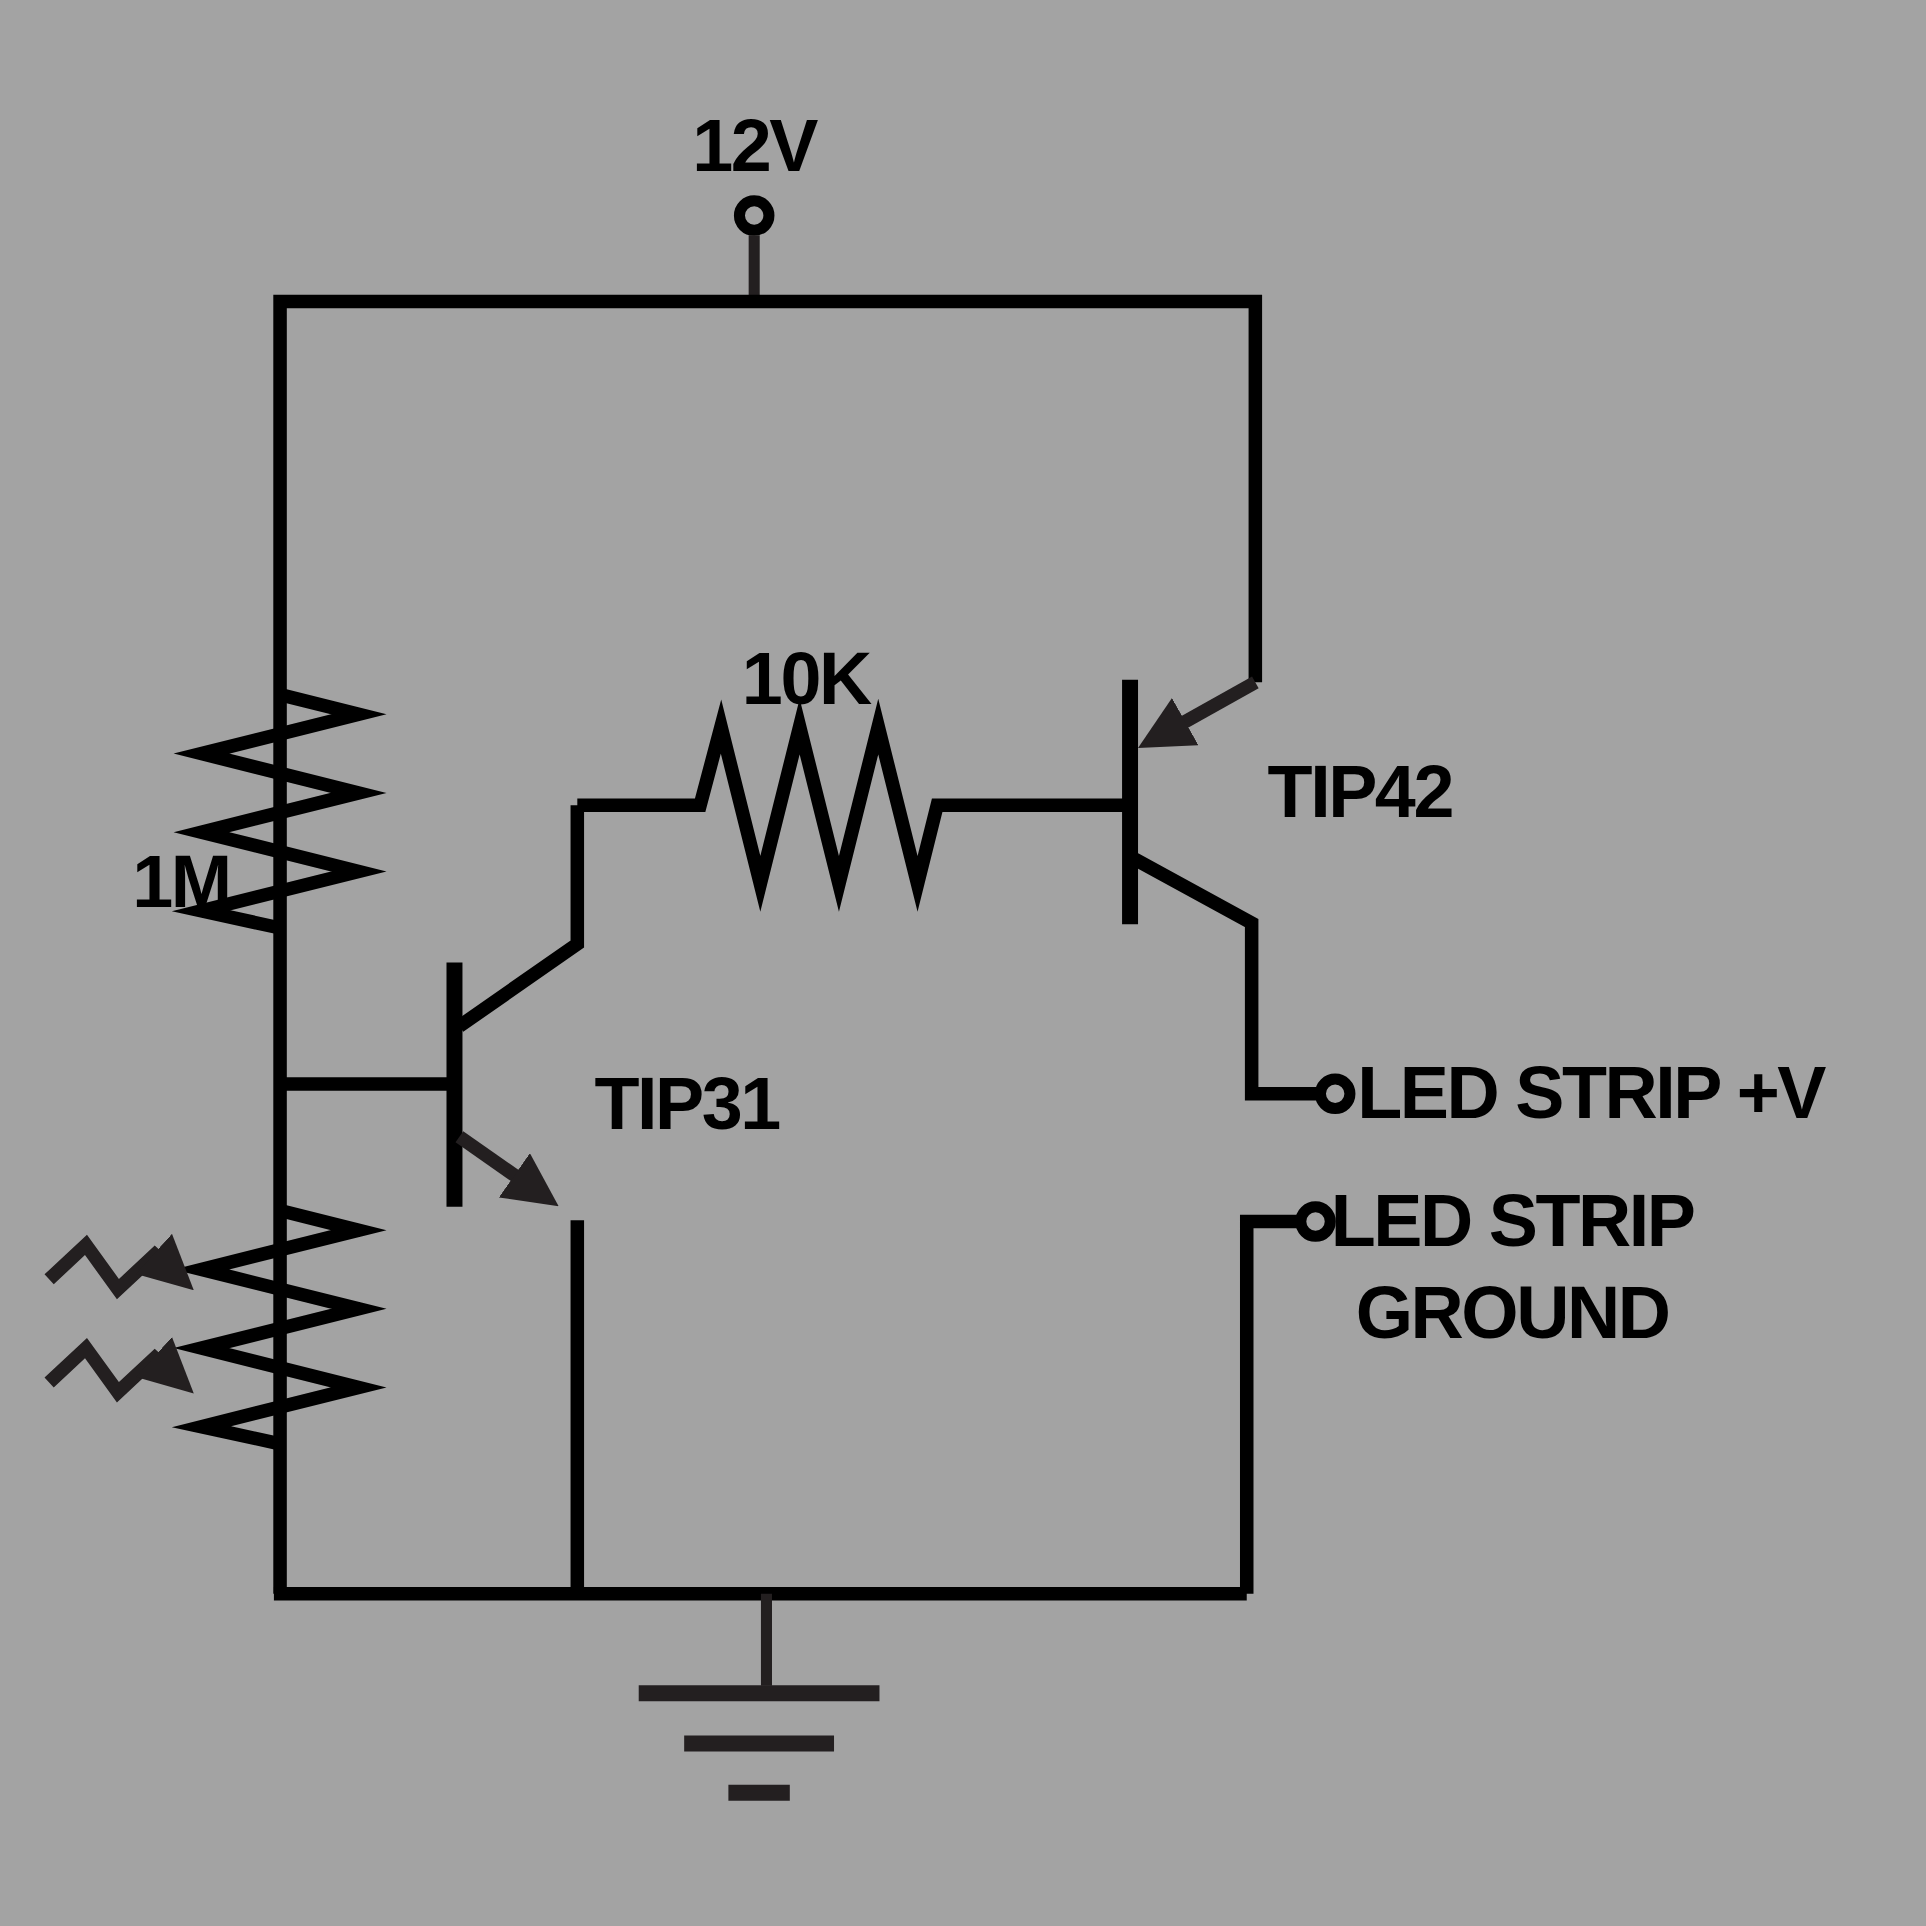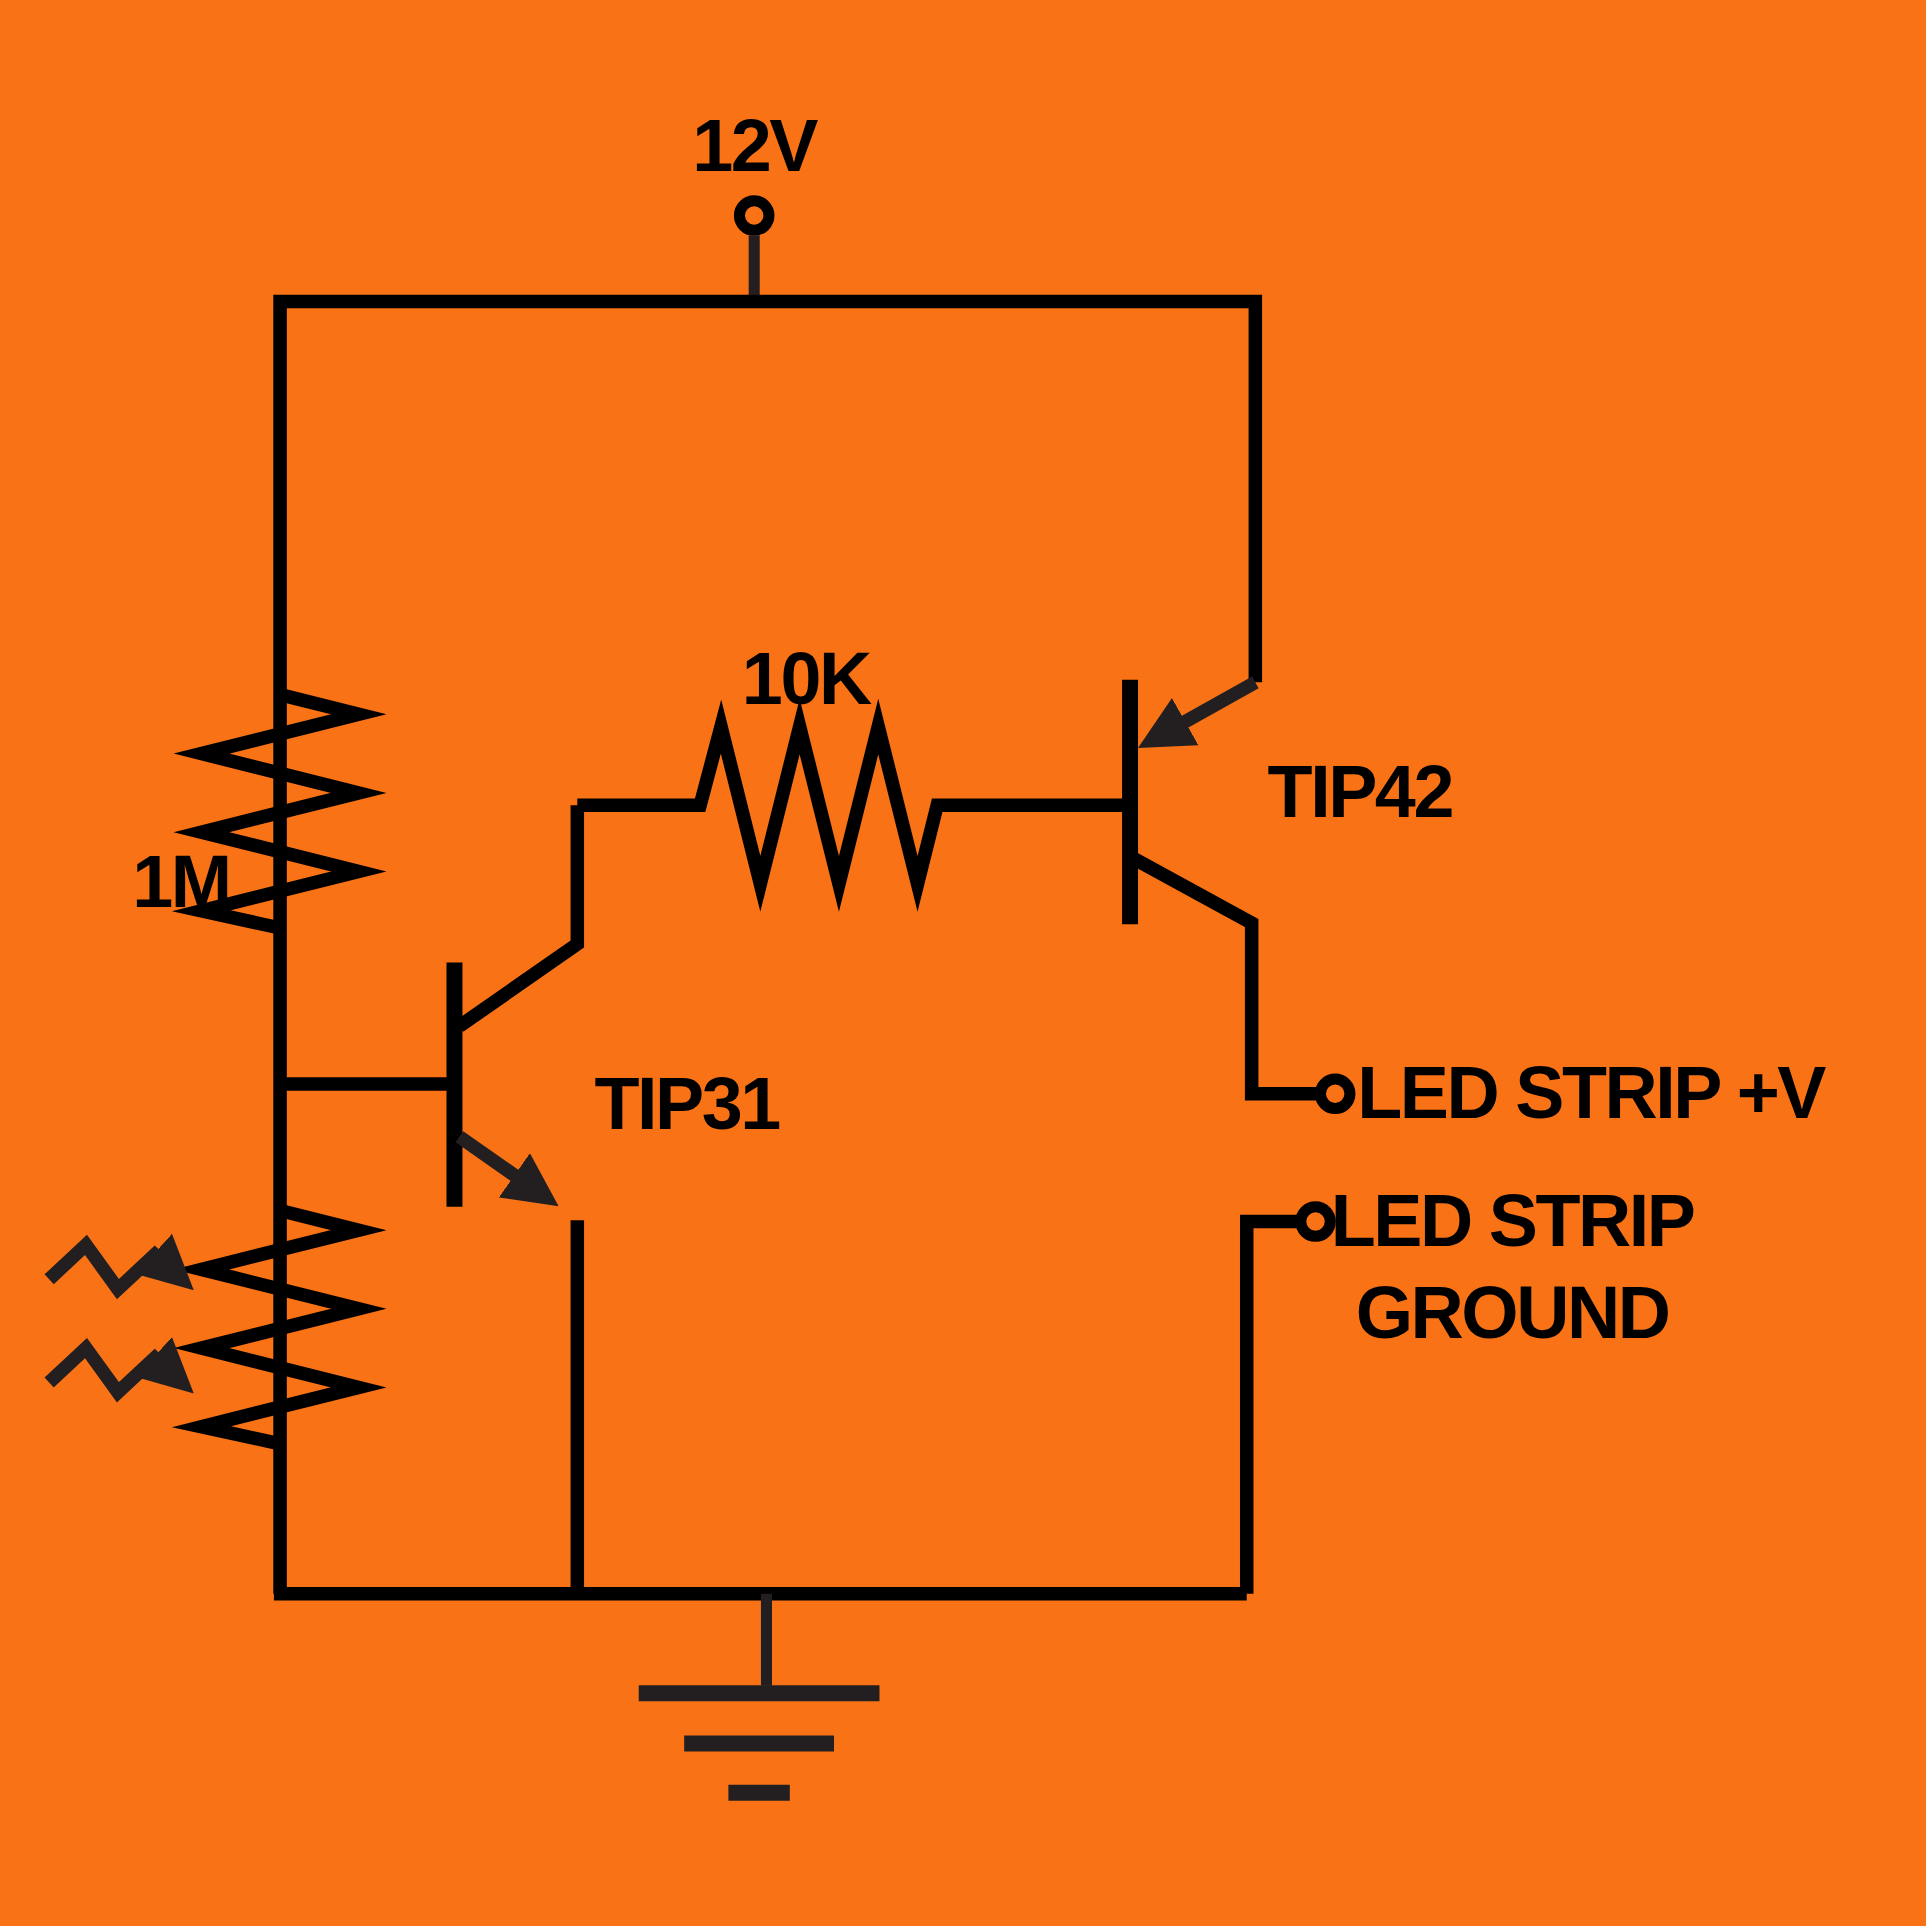--- a/index.html
+++ b/index.html
@@ -1,16 +1,16 @@
 <!DOCTYPE html>
 <html style="font-size:6.2px"><head>
 <meta charset="utf-8">
 <style>
   html,body{margin:0;padding:0;background:#ffffff;}
-  .stage{width:100vw;height:100vh;display:flex;align-items:center;justify-content:center;background:#f97316;}
+  .stage{width:100vw;height:100vh;display:flex;align-items:center;justify-content:center;background:#a3a3a3;}
   svg{display:block;width:100%;height:100%;}
   .lbl{
     font-family:"Liberation Sans", sans-serif;
     font-weight:700;
     font-size:60px;
     letter-spacing:-2px;
     fill:#000000;
   }
   .wire{fill:none;stroke:#000000;stroke-width:11;stroke-linejoin:miter;stroke-miterlimit:8;}
   .bar{fill:none;stroke:#000000;stroke-width:13;}

